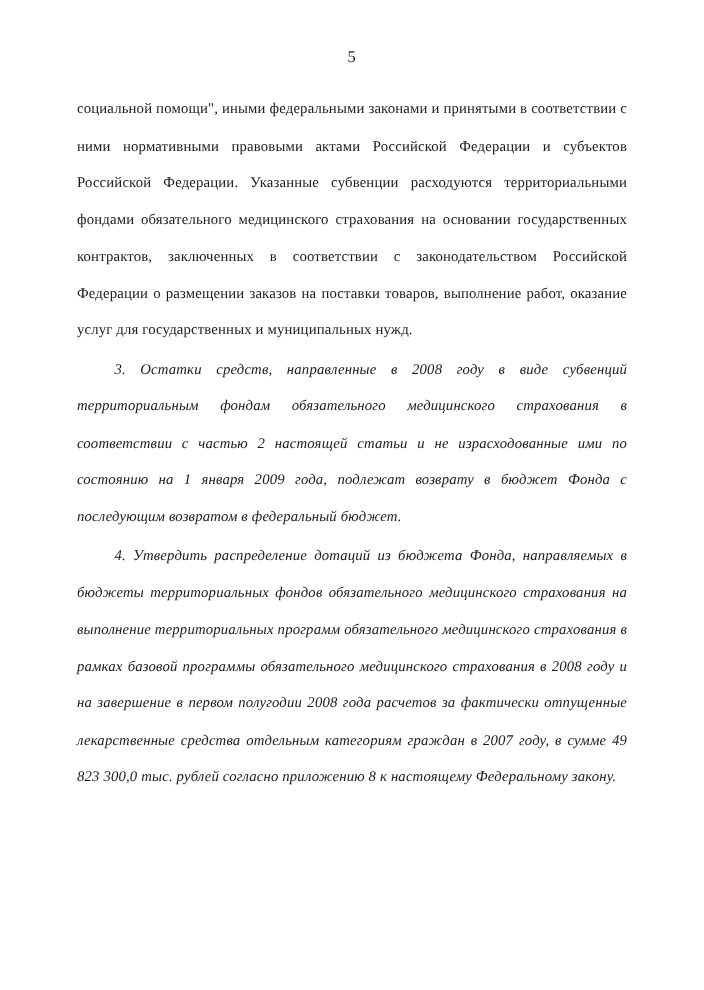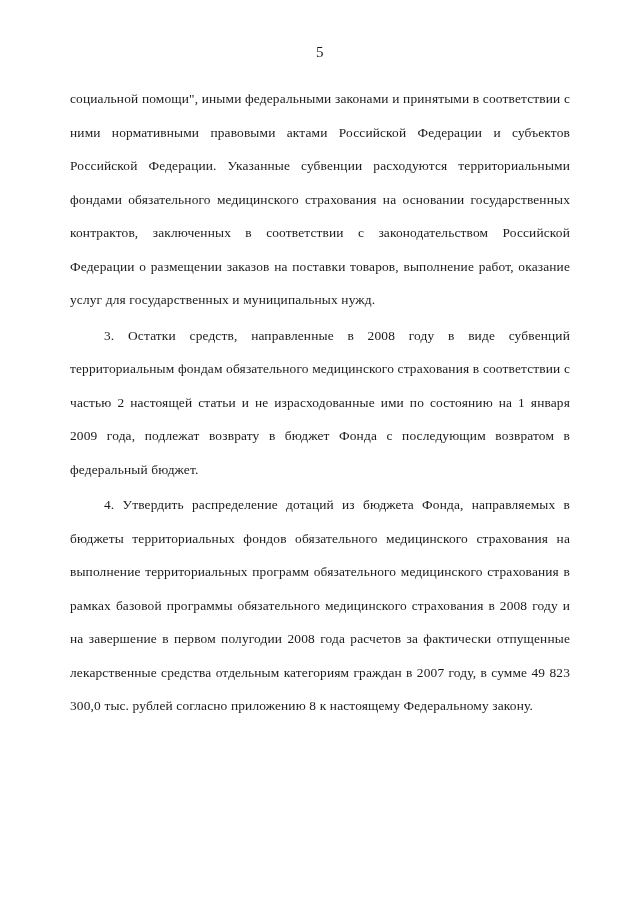--- a/index.html
+++ b/index.html
@@ -42,20 +42,21 @@
     line-height: 33.5px;
     text-align: justify;
     text-justify: inter-word;
     letter-spacing: 0.15px;
   }
   p.indent {
     text-indent: 34px;
   }
   p.gap {
     margin-top: 2px;
+    font-style: italic;
   }
 </style>
 </head>
 <body>
 
 <div class="page">
 
   <div class="page-number">5</div>
 
   <div class="content">

